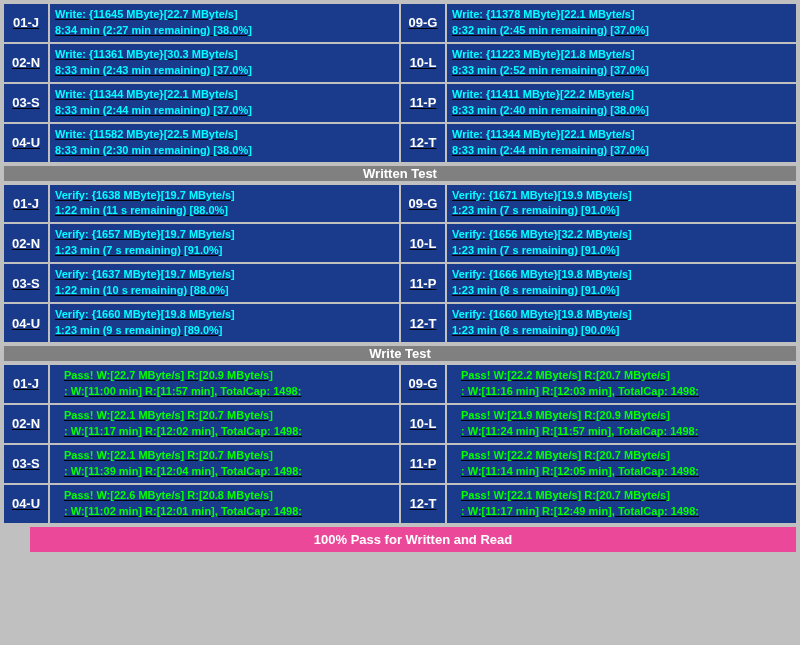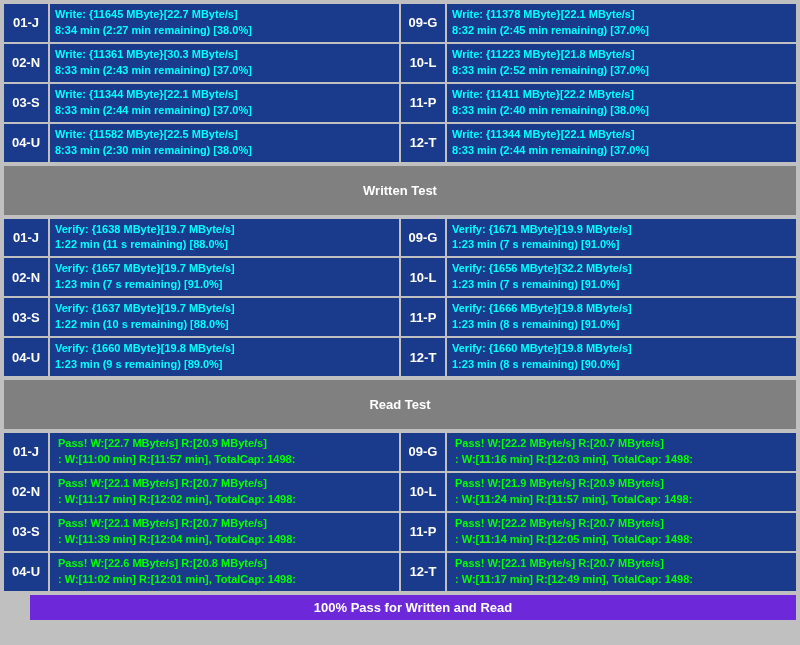--- a/index.html
+++ b/index.html
@@ -15,61 +15,62 @@
       background: #c0c0c0;
       padding: 4px;
     }
     .section {
       margin-bottom: 2px;
     }
     .section-header {
       background: #808080;
       color: white;
       text-align: center;
-      padding: 17px;
+      padding: 0;
       font-size: 13px;
       font-weight: bold;
       margin: 4px 0;
     }
     .footer-bar {
-      background: #6d28d9;
+      background: #ec4899;
       color: white;
       text-align: center;
       padding: 5px;
       font-size: 13px;
       font-weight: bold;
       margin-top: 4px;
       margin-left: 26px;
     }
     .pair-row {
       display: grid;
       grid-template-columns: 44px 1fr 44px 1fr;
       gap: 2px;
       margin-bottom: 2px;
+      text-decoration: underline;
     }
     .dev-id {
       background: #1a3a8c;
       color: white;
       font-weight: bold;
       font-size: 13px;
       display: flex;
       align-items: center;
       justify-content: center;
     }
     .dev-data {
       background: #1a3a8c;
       color: #00ffff;
       padding: 3px 5px;
       font-weight: bold;
       line-height: 1.45;
     }
     .dev-data-pass {
       background: #1a3a8c;
       color: #00ff00;
-      padding: 3px 8px;
+      padding: 3px 14px;
       font-weight: bold;
       line-height: 1.45;
     }
   </style>
 </head>
 <body>
 
 <div class="main-container">
 
   <div class="section">
@@ -180,21 +181,21 @@
       </div>
       <div class="dev-id">12-T</div>
       <div class="dev-data">
         <div>Verify: {1660 MByte}[19.8 MByte/s]</div>
         <div>1:23 min (8 s remaining)  [90.0%]</div>
       </div>
     </div>
   </div>
 
   <div class="section-header">
-    <span>Read Test</span>
+    <span>Write Test</span>
   </div>
 
   <div class="section">
 
     <div class="pair-row">
       <div class="dev-id">01-J</div>
       <div class="dev-data-pass">
         <div>Pass! W:[22.7 MByte/s] R:[20.9 MByte/s]</div>
         <div>: W:[11:00 min] R:[11:57 min], TotalCap: 1498:</div>
       </div>

